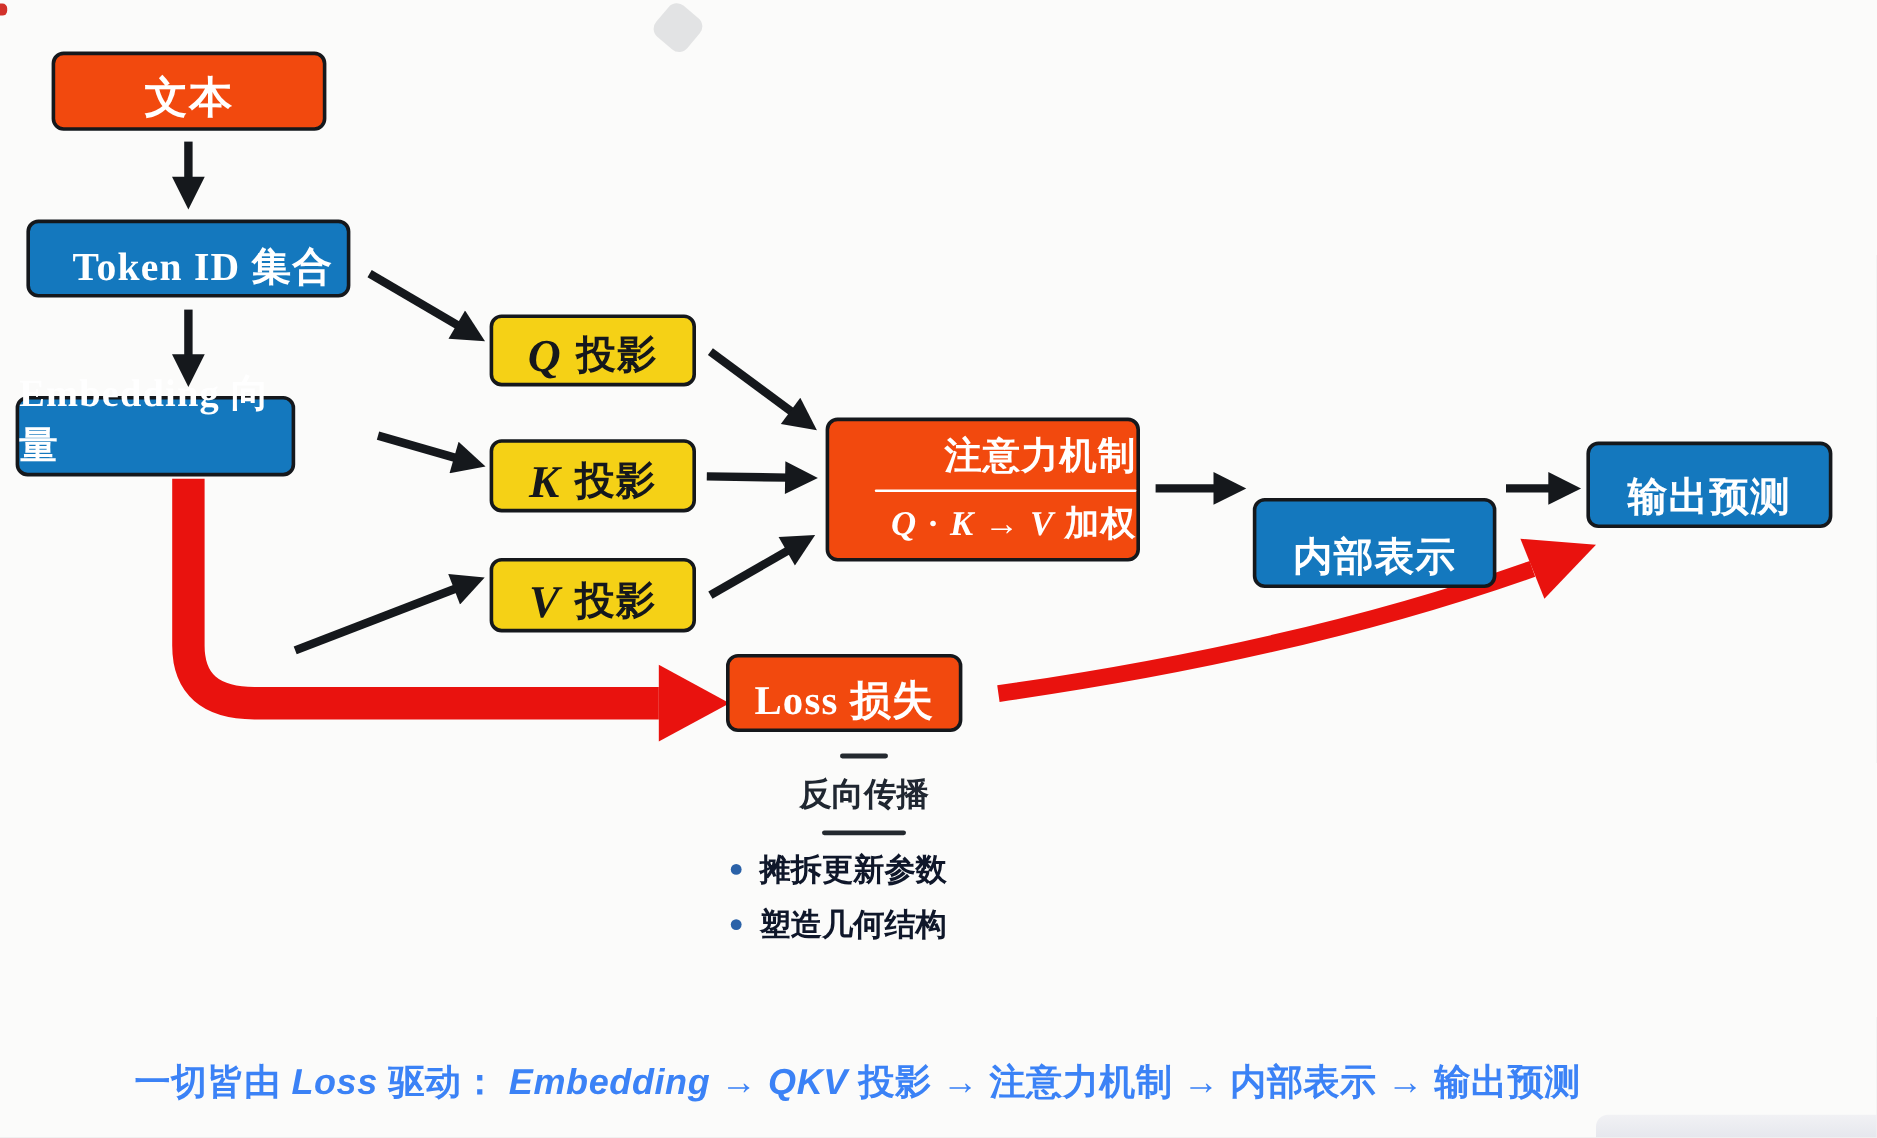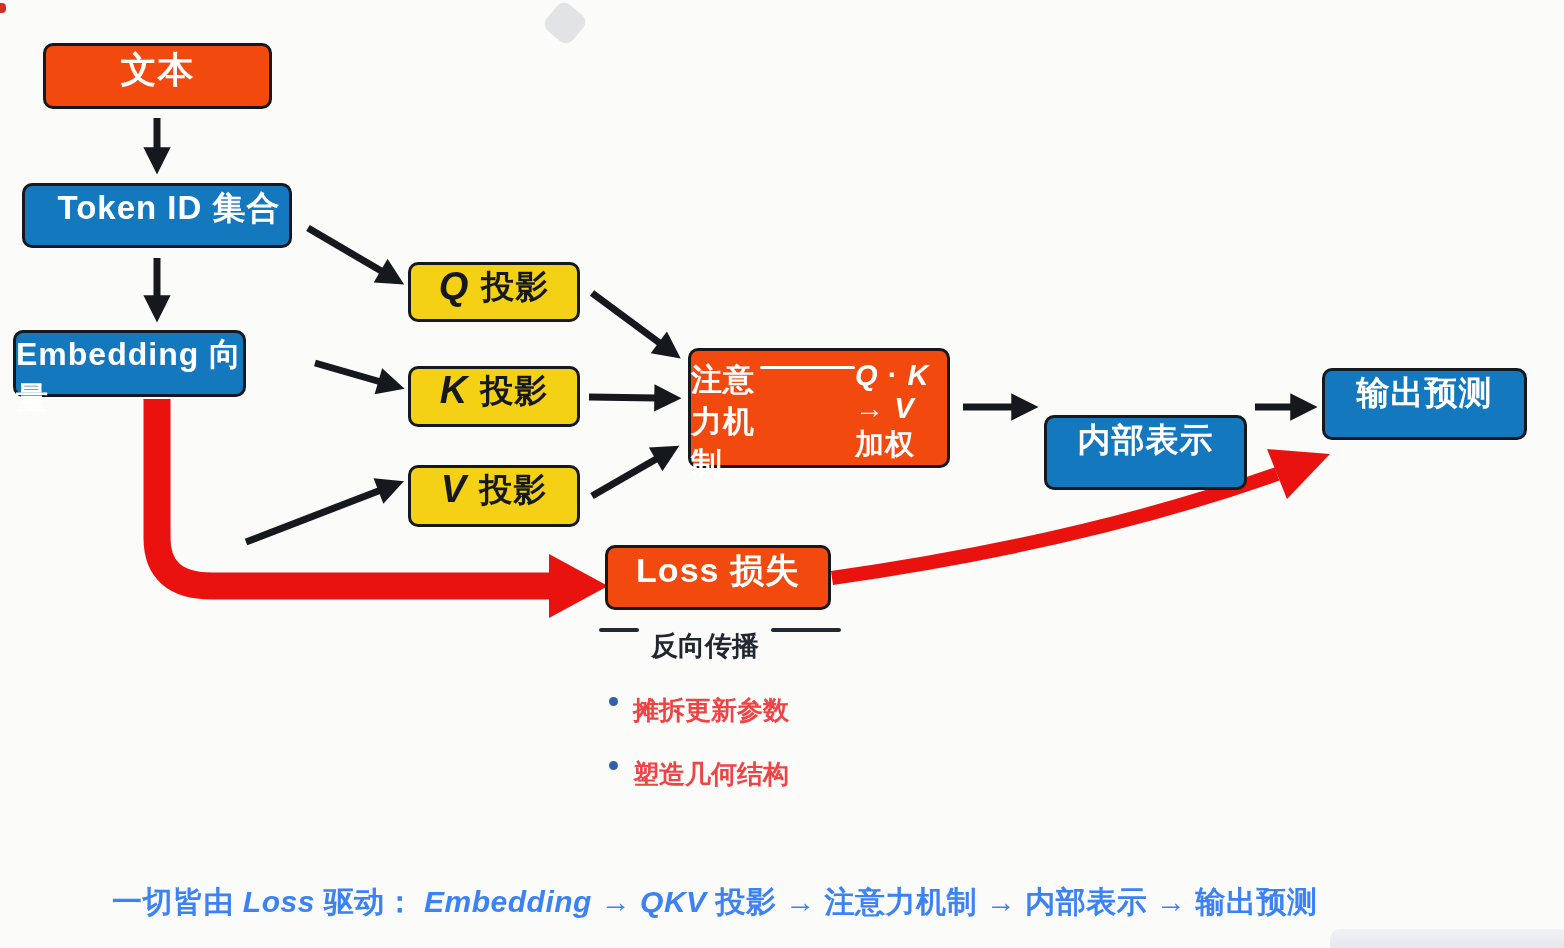--- a/index.html
+++ b/index.html
@@ -6,55 +6,56 @@
   #stage{
     position:relative;
     width:1564px;height:948px;
     background:#FBFBFA;
     overflow:hidden;
     font-family:"Liberation Sans", sans-serif;
   }
   #arrow-layer{position:absolute;left:0;top:0;z-index:1;}
   .box{
     position:absolute;z-index:2;
-    display:flex;align-items:flex-start;justify-content:center;
+    display:flex;align-items:flex-end;justify-content:center;
     border:3px solid #15181c;border-radius:10px;
     box-sizing:border-box;
     color:#ffffff;font-weight:bold;
     letter-spacing:1px;
+    font-family:Liberation Serif, serif;
   }
   .box.orange{background:#F2490E;}
   .box.blue{background:#1478BE;}
   .box.yellow{background:#F5D116;color:#15181c;}
   .letter{font-style:italic;margin-right:12px;font-size:38px;}
   #node-text{left:43px;top:43px;width:229px;height:66px;font-size:36px;}
   #node-token{left:22px;top:183px;width:270px;height:65px;font-size:33px;padding-left:24px;}
   #node-embedding{left:13px;top:330px;width:233px;height:67px;font-size:32px;}
   #node-qproj{left:408px;top:262px;width:172px;height:60px;font-size:33px;}
   #node-kproj{left:408px;top:366px;width:172px;height:61px;font-size:33px;}
   #node-vproj{left:408px;top:465px;width:172px;height:62px;font-size:33px;}
-  #node-attention{left:688px;top:348px;width:262px;height:120px;padding:8px 0;}
+  #node-attention{left:688px;top:348px;width:262px;height:120px;flex-direction:column;padding:8px 0;}
   #node-attention .att-title{font-size:31px;}
   #node-attention .att-divider{width:218px;height:3px;background:#ffffff;margin:7px 0;border-radius:2px;}
   #node-attention .att-formula{font-size:29px;}
   #node-internal{left:1044px;top:367px;width:203px;height:75px;font-size:33px;margin-top:48px;}
   #node-output{left:1322px;top:368px;width:205px;height:72px;font-size:33px;}
-  #node-loss{left:605px;top:545px;width:226px;height:65px;font-size:34px;}
+  #node-loss{left:605px;top:545px;width:197px;height:65px;font-size:34px;}
   #backprop{
     position:absolute;left:575px;top:628px;width:290px;z-index:2;
     color:#202731;
   }
-  #backprop-heading{display:flex;justify-content:center;gap:12px;}
+  #backprop-heading{display:flex;align-items:center;justify-content:center;gap:12px;flex-direction:column;}
   #backprop-heading .dash{height:4px;background:#23292f;border-radius:2px;}
   #backprop-heading .dash.left{width:40px;}
   #backprop-heading .dash.right{width:70px;}
   #backprop-title{font-size:27px;font-weight:bold;}
   .bullet-row{display:flex;align-items:center;gap:15px;padding-left:34px;margin-top:11px;}
   .bullet-dot{width:9px;height:9px;border-radius:50%;background:#2B62A8;flex:0 0 auto;}
-  .bullet-text{font-size:26px;font-weight:bold;color:#ef4444;margin-top:18px;}
+  .bullet-text{font-size:26px;font-weight:bold;color:#0f172a;}
   #footer{
     position:absolute;left:112px;top:882px;z-index:2;
     font-size:30px;font-weight:bold;color:#3b82f6;white-space:nowrap;
     letter-spacing:0.5px;
   }
   #smudge{
     position:absolute;left:548px;top:6px;width:34px;height:34px;z-index:0;
     background:rgba(186,189,193,0.38);border-radius:9px;transform:rotate(40deg);
   }
   #red-speck{

